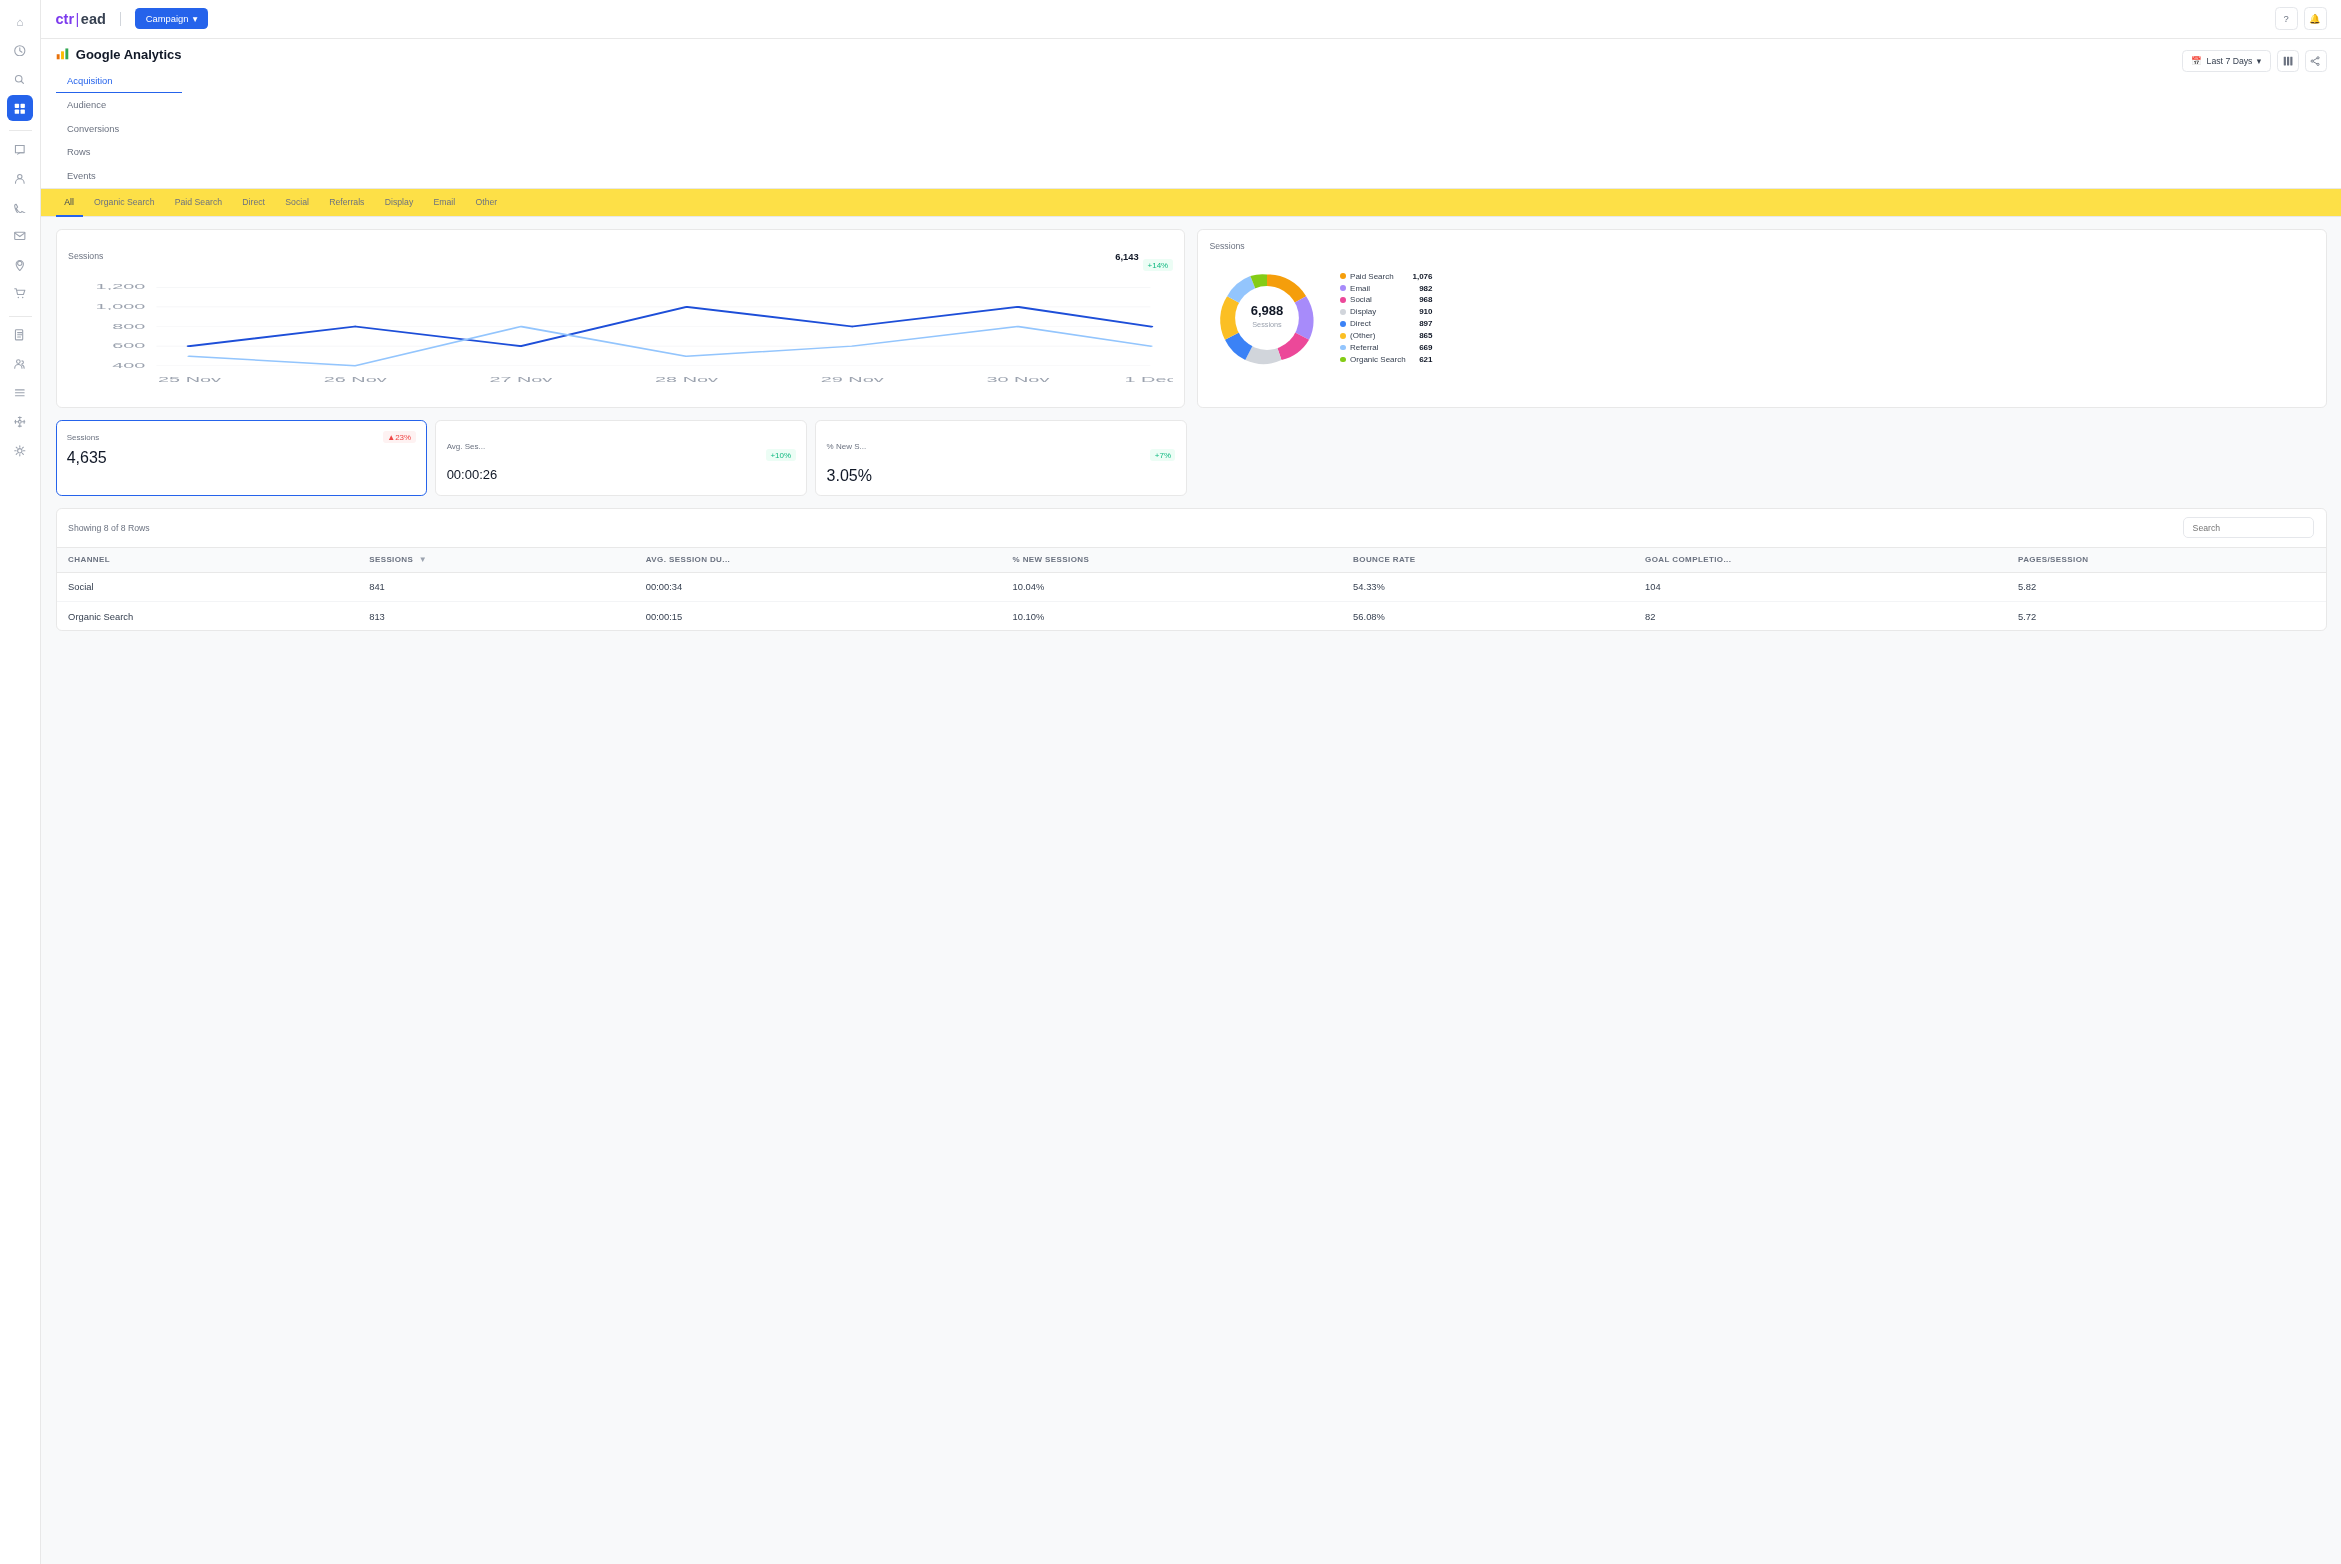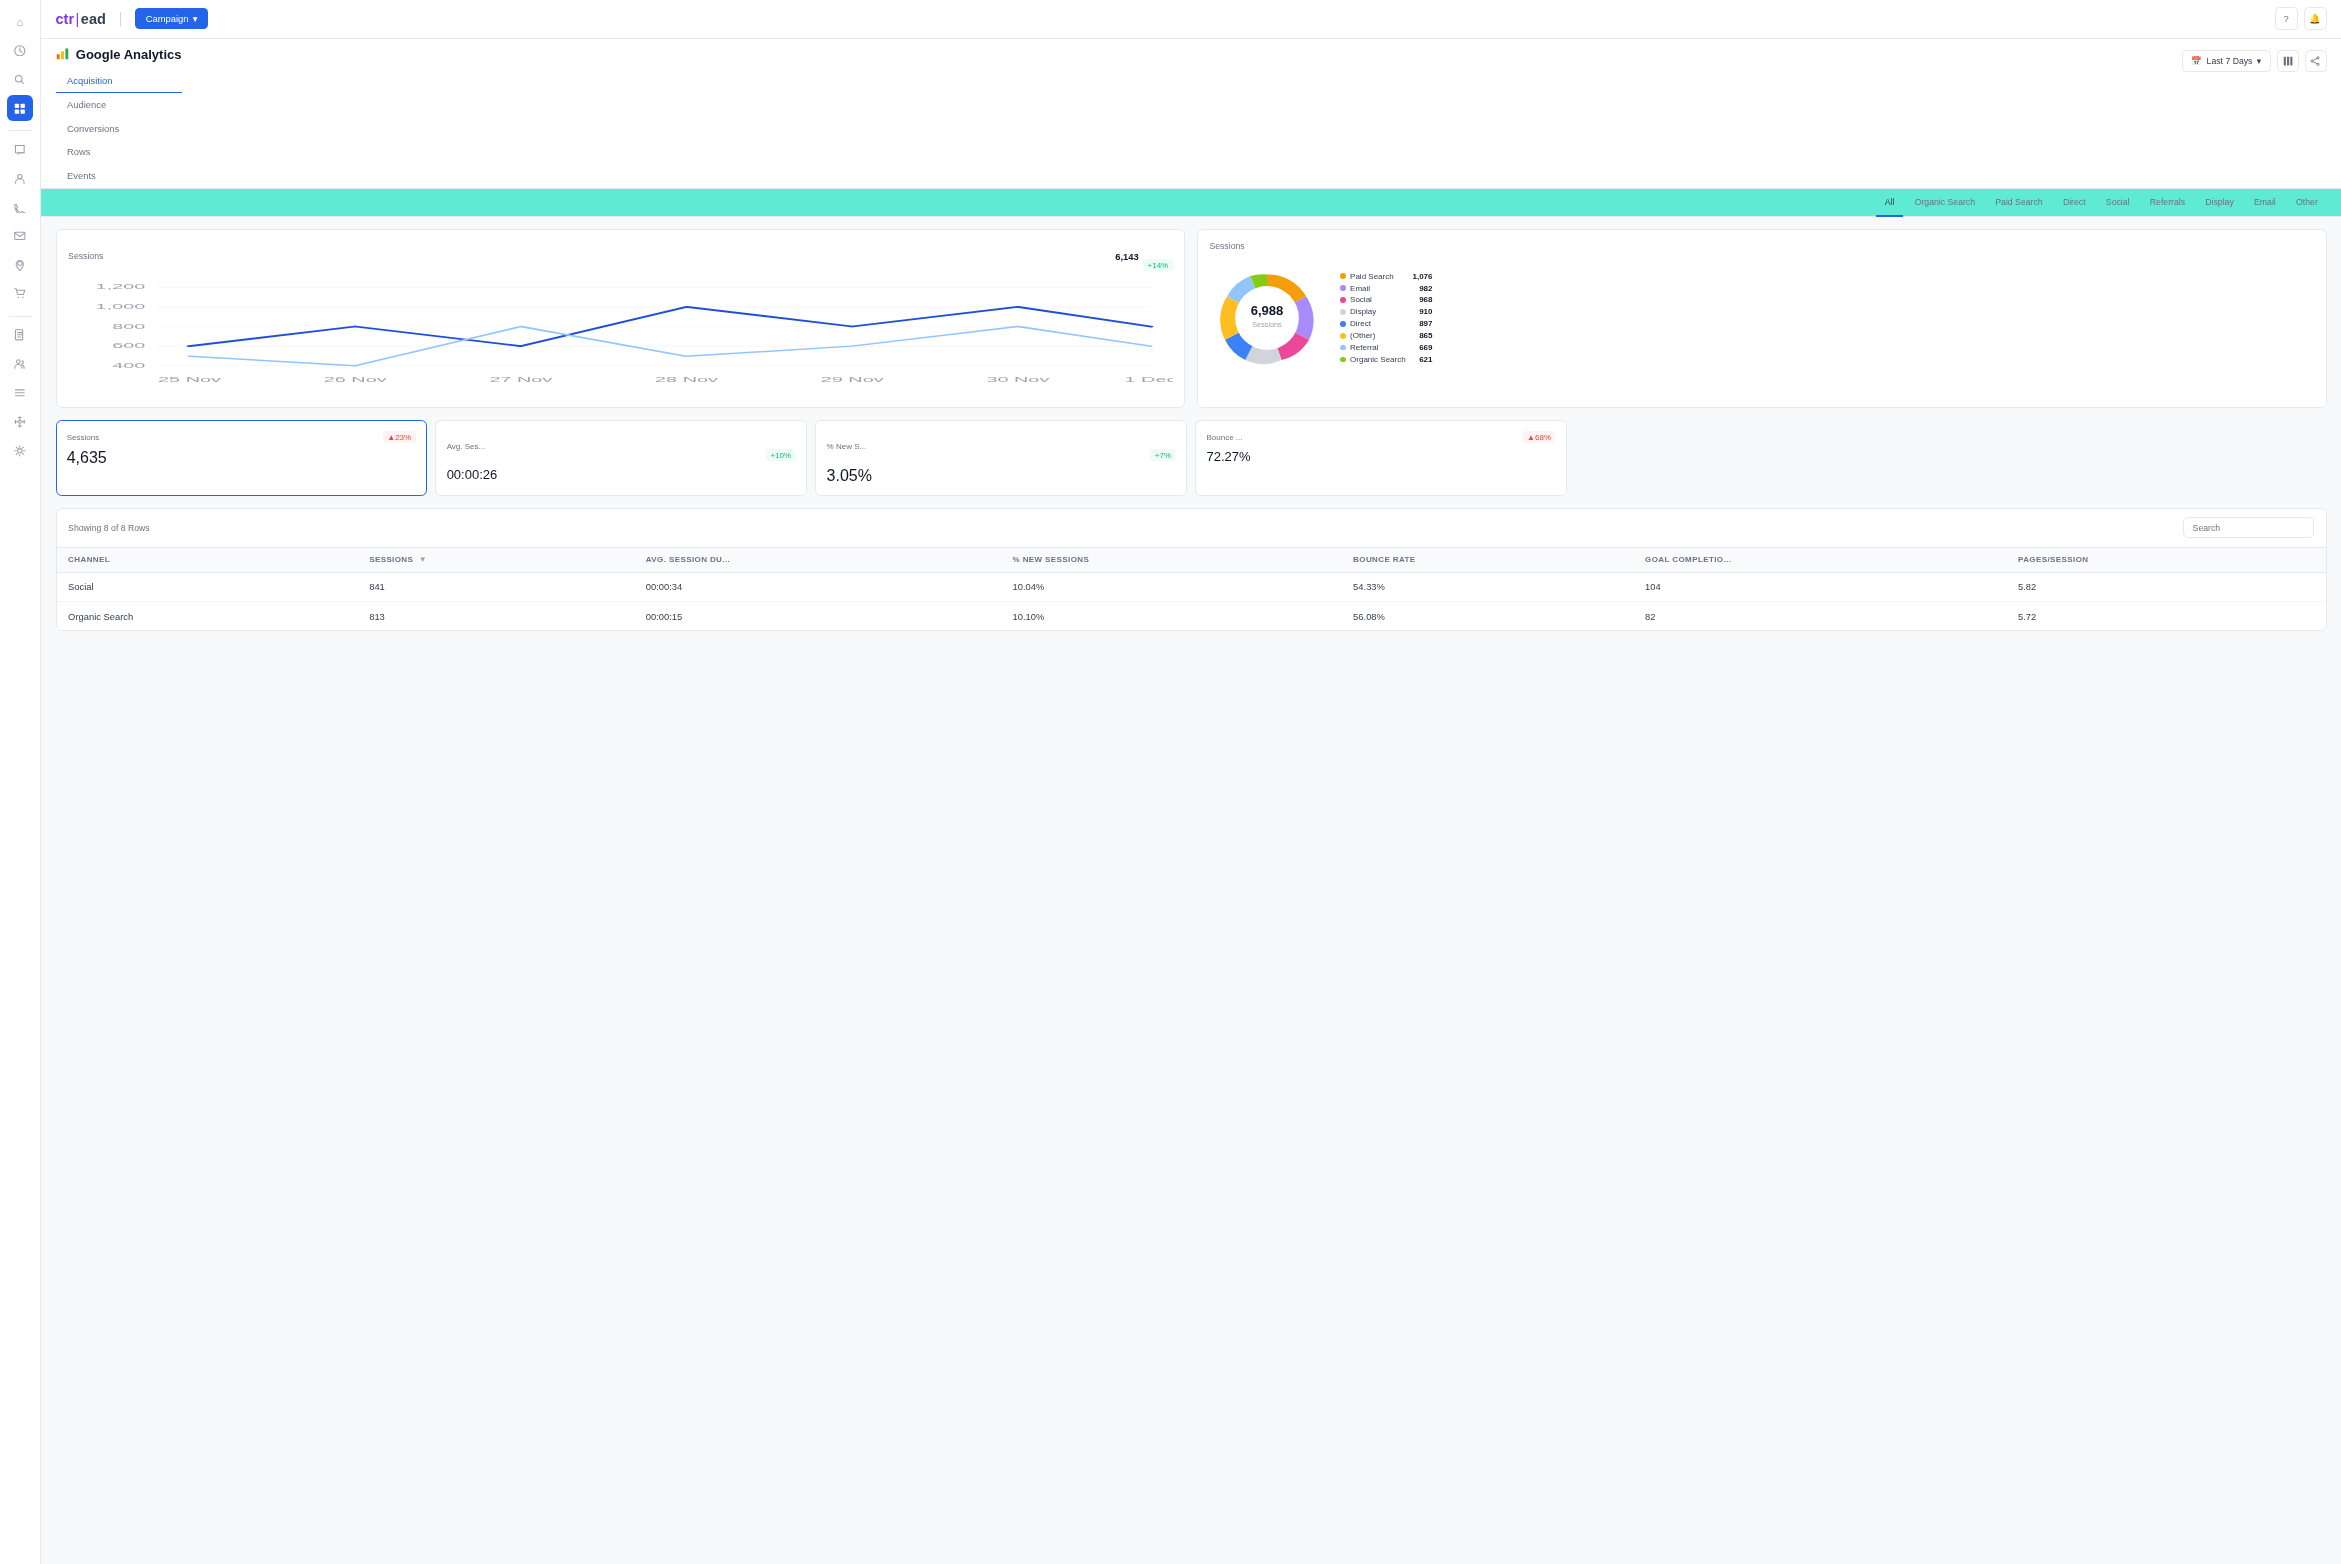--- a/index.html
+++ b/index.html
@@ -31,21 +31,21 @@
     .analytics-title-row { display: flex; align-items: center; gap: 7.3px; margin-bottom: 7.3px; }
     .analytics-title { font-size: 13px; font-weight: 600; color: #111827; }
     .analytics-tabs { display: flex; gap: 0; flex-direction: column; }
     .analytics-tab { padding: 5.8px 11.6px; font-size: 9.4px; color: #6b7280; cursor: pointer; border-bottom: 1.5px solid transparent; }
     .analytics-tab.active { color: #2563eb; border-bottom: 1.5px solid #2563eb; }
     .analytics-controls { display: flex; gap: 5.8px; margin-left: auto; align-self: flex-start; padding-top: 2.9px; }
     .date-btn { display: flex; align-items: center; gap: 4.4px; border: 0.7px solid #e5e7eb; border-radius: 4.4px; padding: 4.4px 8.7px; font-size: 8.7px; color: #374151; background: #fff; cursor: pointer; }
     .icon-btn { width: 22px; height: 22px; border: 0.7px solid #e5e7eb; border-radius: 4.4px; background: #fff; cursor: pointer; display: flex; align-items: center; justify-content: center; color: #6b7280; }
 
     
-    .filter-tabs { background: #5eead4; padding: 5.8px 14.5px; border-bottom: 0.7px solid #e8e8e8; display: flex; gap: 2.9px; flex-shrink: 0; justify-content: flex-end; }
+    .filter-tabs { background: #fde047; padding: 5.8px 14.5px; border-bottom: 0.7px solid #e8e8e8; display: flex; gap: 2.9px; flex-shrink: 0; }
     .filter-tab { padding: 2.9px 8.7px; font-size: 8.7px; color: #6b7280; cursor: pointer; border-radius: 2.9px; }
     .filter-tab.active { color: #374151; font-weight: 500; position: relative; }
     .filter-tab.active::after { content: ''; position: absolute; bottom: -6.5px; left: 0; right: 0; height: 1.5px; background: #2563eb; }
 
     
     .content { flex: 1; padding: 11.6px 14.5px; overflow-y: auto; background: #f8f9fa; }
 
     
     .charts-row { display: grid; grid-template-columns: 1fr 1fr; gap: 11.6px; margin-bottom: 11.6px; }
     .chart-card { background: #fff; border-radius: 5.8px; padding: 11.6px; border: 0.7px solid #e8e8e8; }
@@ -395,27 +395,20 @@
           <span class="badge-up">+10%</span>
         </div>
         <div class="metric-value" style="font-size:13px;">00:00:26</div>
       </div>
       <div class="metric-card">
         <div class="metric-label">
           <span>% New S...</span>
           <span class="badge-up">+7%</span>
         </div>
         <div class="metric-value">3.05%</div>
-      </div>
-      <div class="metric-card">
-        <div class="metric-label">
-          <span>Bounce ...</span>
-          <span class="badge-down">▲68%</span>
-        </div>
-        <div class="metric-value" style="font-size:13px;">72.27%</div>
       </div>
     </div>
 
     <div class="table-card">
       <div class="table-header-row">
         <span class="table-showing">Showing 8 of 8 Rows</span>
         <input class="search-input" type="text" placeholder="Search" style="">
       </div>
       <table>
         <thead>

